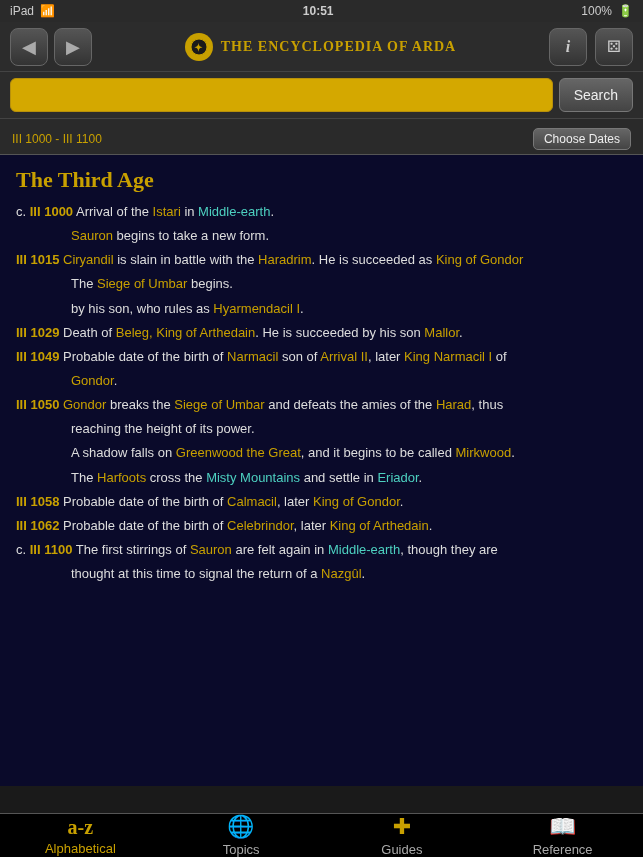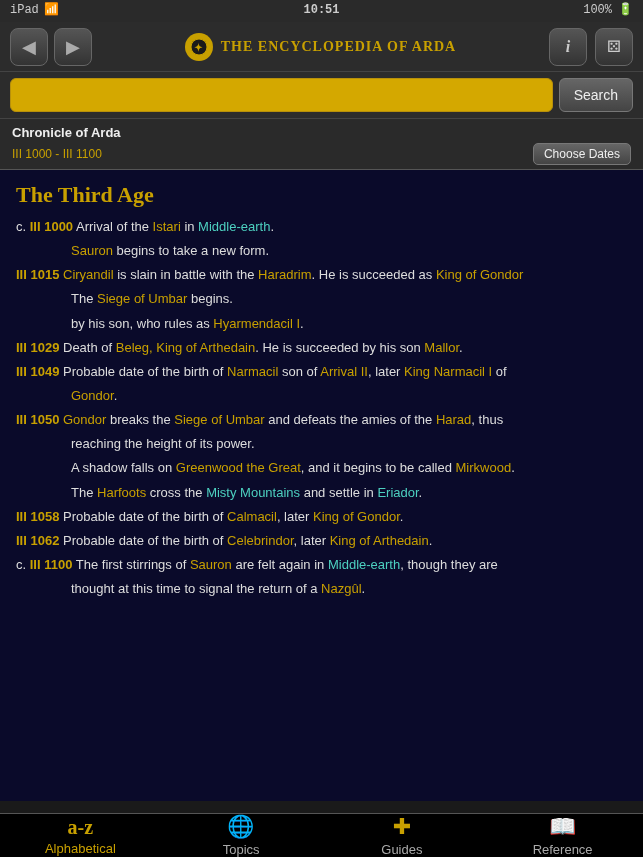--- a/index.html
+++ b/index.html
@@ -11,26 +11,26 @@
       color: #e0e0e0;
       overflow: hidden;
       position: relative;
     }
 
     
     .status-bar {
       background: #2a2a2a;
       height: 22px;
       display: flex;
-      align-items: flex-end;
+      align-items: center;
       justify-content: space-between;
       padding: 5px 10px;
       font-size: 12px;
       color: #ccc;
-      font-family: Liberation Mono, monospace;
+      font-family: Liberation Sans, sans-serif;
     }
     .status-left { display: flex; align-items: center; gap: 6px; }
     .status-center { font-weight: bold; }
     .status-right { display: flex; align-items: center; gap: 6px; }
 
     
     .nav-bar {
       background: #2c2c2c;
       height: 50px;
       display: flex;
@@ -269,21 +269,20 @@
     </div>
   </div>
 </div>
 
 <div class="search-bar">
   <input class="search-input" type="text" style="">
   <button class="search-btn">Search</button>
 </div>
 
 <div class="chronicle-header">
-  <div class="chronicle-title">Chronicle of Arda</div>
   <div class="chronicle-dates-row">
     <span class="chronicle-range">III 1000 - III 1100</span>
     <button class="choose-dates-btn">Choose Dates</button>
   </div>
 </div>
 
 <div class="main-content">
   <div class="age-title">The Third Age</div>
 
   <div class="entry">

